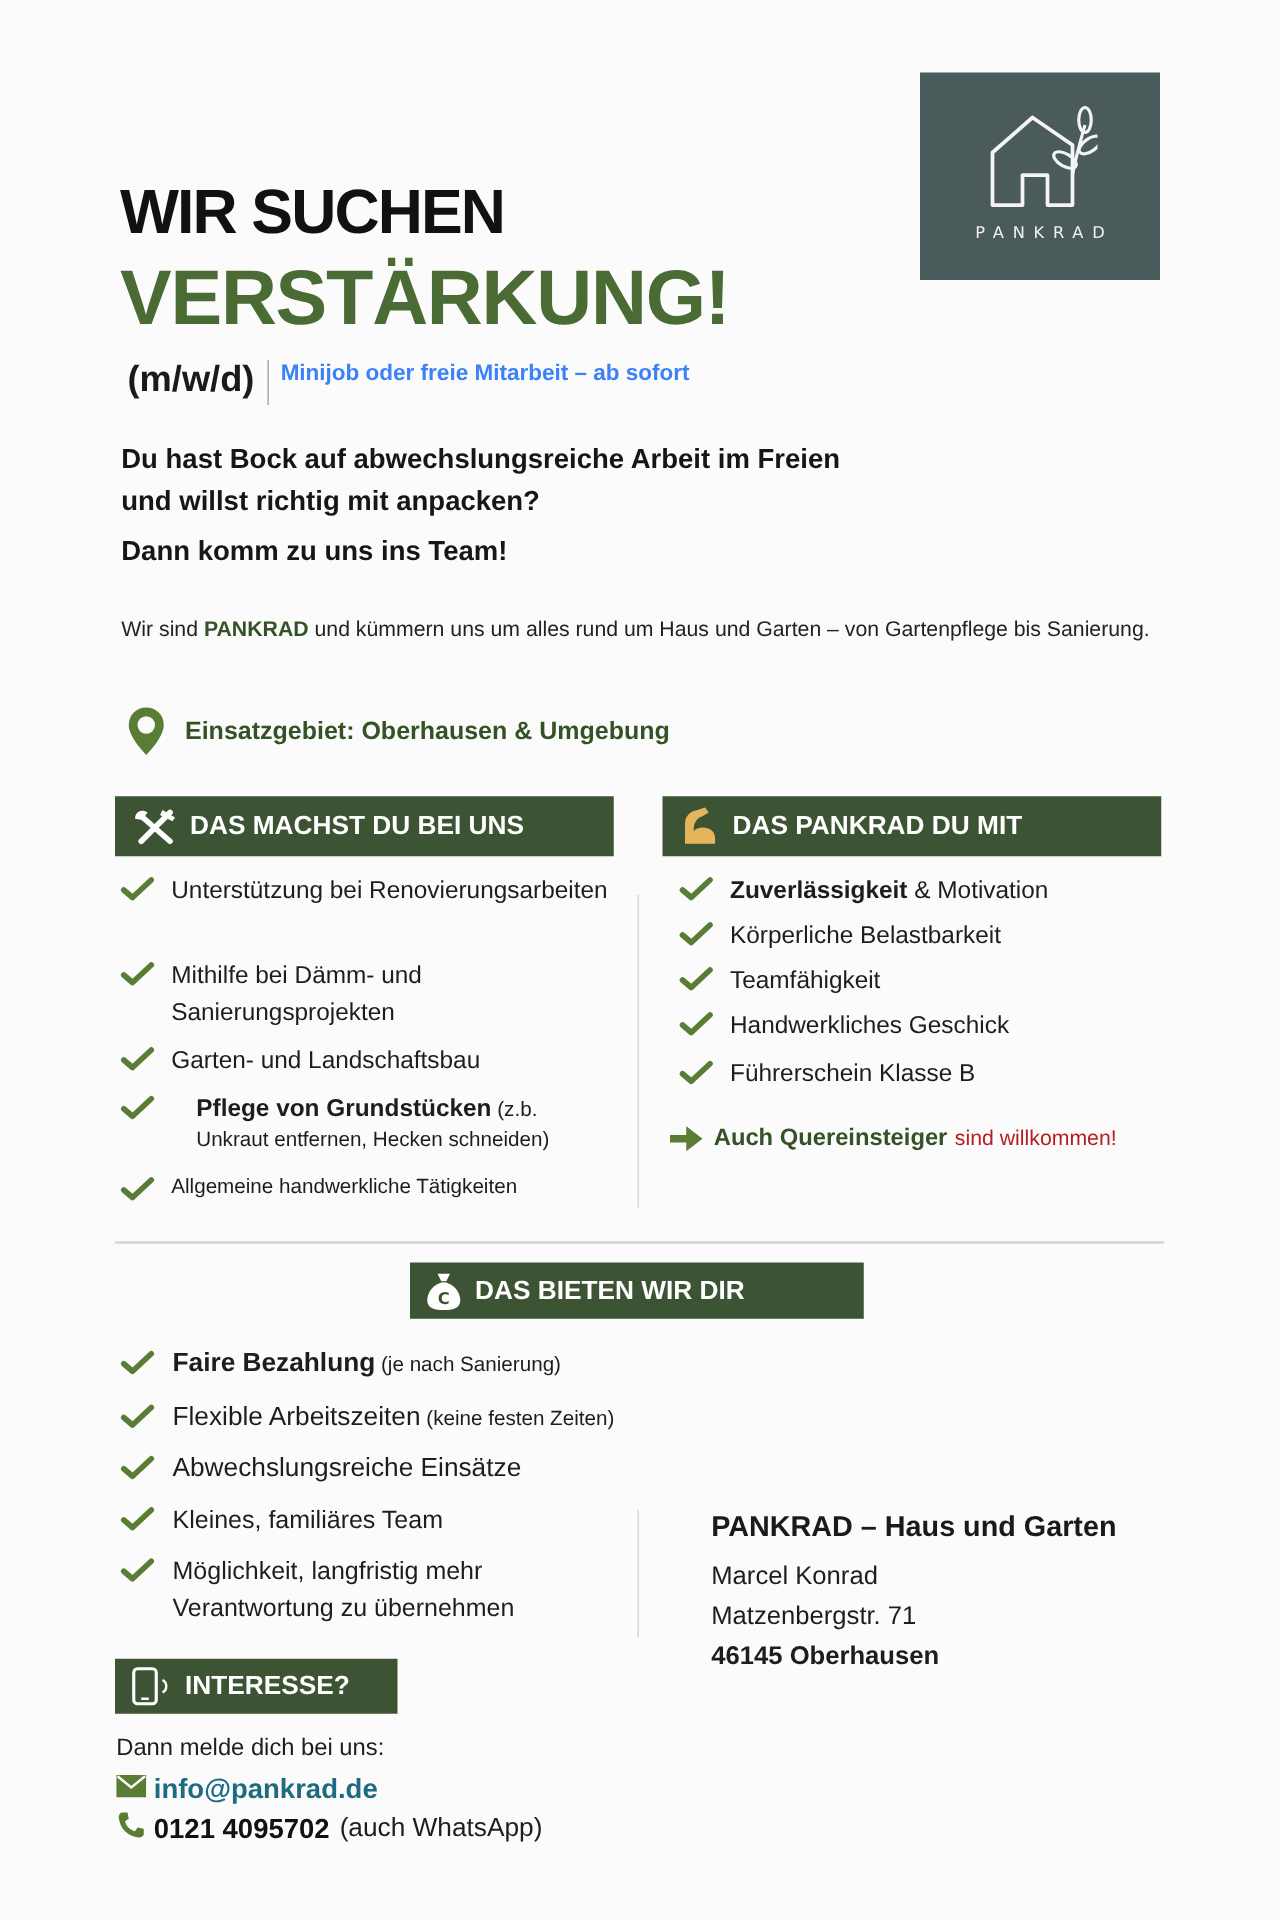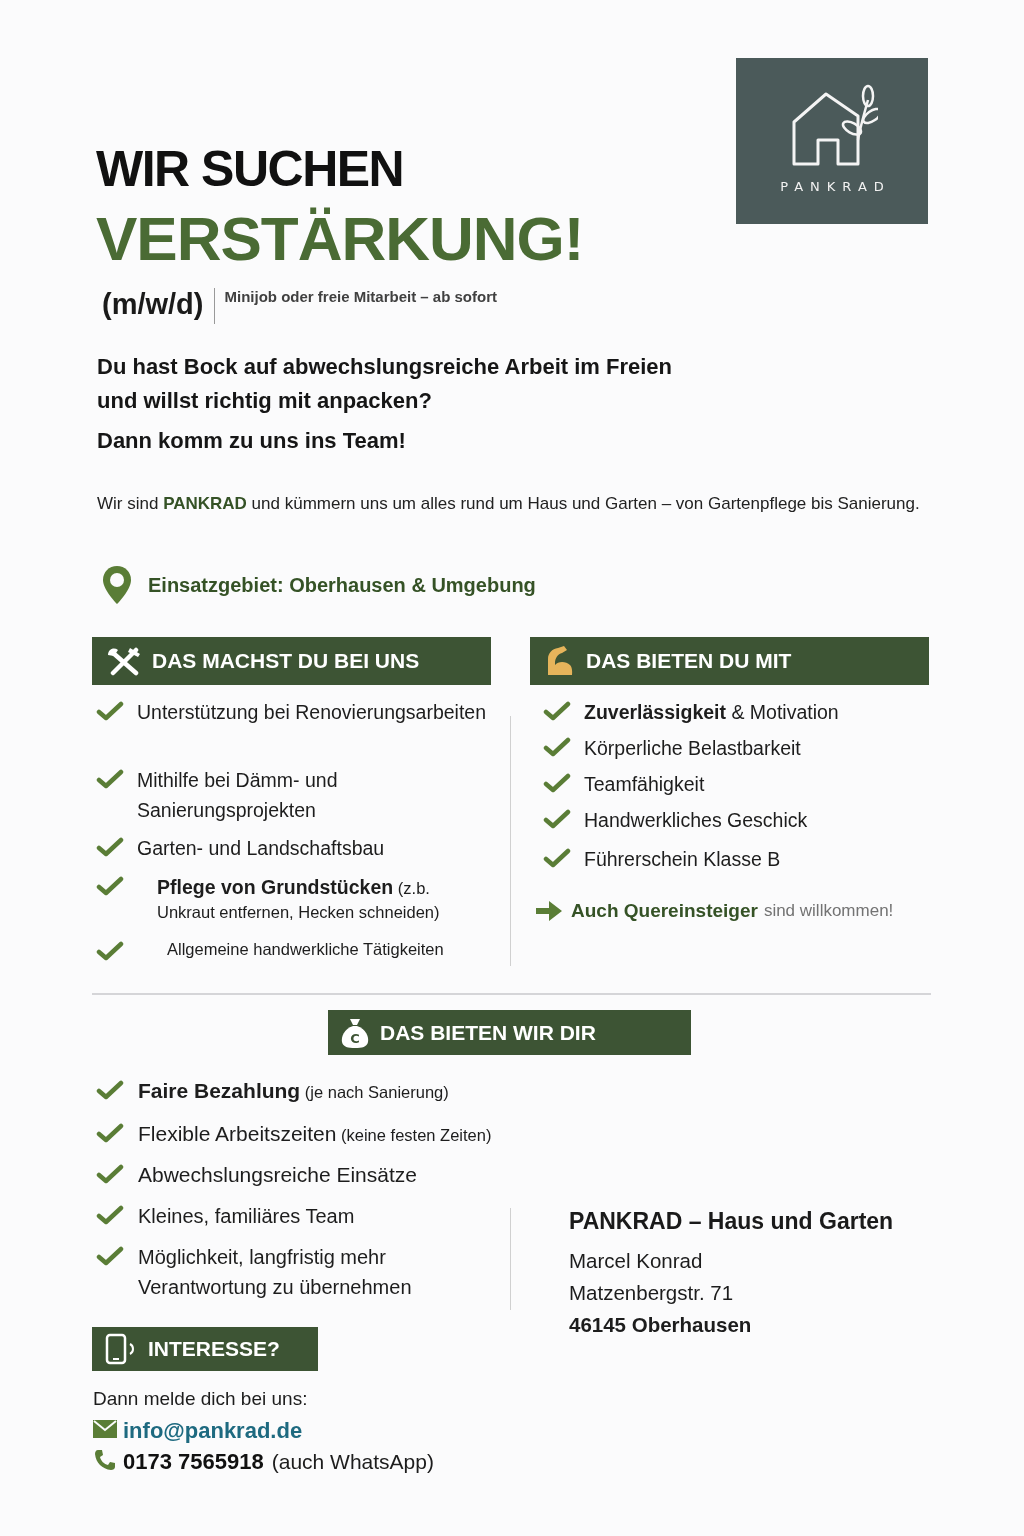--- a/index.html
+++ b/index.html
@@ -9,21 +9,21 @@
 
   .logo { left: 736px; top: 58px; width: 192px; height: 166px; background: #4b5a5a; }
   .logo svg { position: absolute; left: 50px; top: 26px; }
   .logo-text { position: absolute; left: 0; right: 0; top: 121px; text-align: center; color: #f2f2f2; font-size: 13px; letter-spacing: 7px; padding-left: 7px; font-family: "DejaVu Sans", sans-serif; }
 
   .h1a { left: 96px; top: 140px; font-size: 50px; font-weight: bold; color: #111; letter-spacing: -1.5px; font-family: "Liberation Sans", sans-serif; }
   .h1b { left: 96px; top: 203px; font-size: 62px; font-weight: bold; color: #4a6b34; letter-spacing: -1px; font-family: "Liberation Sans", sans-serif; }
   .subline { left: 102px; top: 288px; display: flex; align-items: flex-start; }
   .mwd { font-size: 29px; font-weight: bold; color: #1a1a1a; font-family: "Liberation Sans", sans-serif; }
   .vsep { width: 1px; height: 36px; background: #999; margin: 0 10px 0 10px; }
-  .jobtype { font-size: 15px; font-weight: bold; color: #404040; font-family: "Liberation Sans", sans-serif; }
+  .jobtype { font-size: 18px; font-weight: bold; color: #3b82f6; font-family: "Liberation Sans", sans-serif; }
 
   .intro { left: 97px; top: 350px; font-size: 22px; font-weight: bold; line-height: 34px; font-family: "Liberation Sans", sans-serif; color: #161616; }
   .cta { left: 97px; top: 428px; font-size: 22px; font-weight: bold; font-family: "Liberation Sans", sans-serif; color: #161616; }
   .about { left: 97px; top: 488px; font-size: 17px; line-height: 32px; font-family: "Liberation Sans", sans-serif; color: #222; width: 830px; }
   .about .brand { color: #355226; font-weight: bold; }
   .area { left: 102px; top: 565px; display: flex; align-items: center; }
   .area-text { margin-left: 16px; font-size: 20px; font-weight: bold; color: #355226; font-family: Liberation Sans, sans-serif; }
 
   .banner { background: #3d5434; color: #fff; display: flex; align-items: center; font-weight: bold; font-family: "Liberation Sans", sans-serif; font-size: 21px; }
   .banner .ico { margin: 0 10px 0 14px; display: flex; align-items: center; }
@@ -41,21 +41,21 @@
   .l1 { left: 96px; top: 697px; width: 410px; }
   .l2 { left: 543px; top: 697px; width: 420px; }
   .l3 { left: 96px; top: 1076px; width: 420px; }
 
   .colsep1 { left: 510px; top: 716px; width: 1px; height: 250px; background: #d0d0d0; }
   .colsep2 { left: 510px; top: 1208px; width: 1px; height: 102px; background: #d0d0d0; }
   .hsep { left: 92px; top: 993px; width: 839px; height: 2px; background: #d5d5d8; }
 
   .welcome { left: 535px; top: 900px; display: flex; align-items: center; font-family: "Liberation Sans", sans-serif; }
   .welcome .w1 { font-size: 19px; font-weight: bold; color: #355226; margin-left: 8px; }
-  .welcome .w2 { font-size: 17px; color: #737373; margin-left: 6px; }
+  .welcome .w2 { font-size: 17px; color: #b91c1c; margin-left: 6px; }
 
   .addr { left: 569px; top: 1208px; font-family: "Liberation Sans", sans-serif; }
   .addr .co { font-size: 23px; font-weight: bold; color: #1a1a1a; }
   .addr .ln { font-size: 20.5px; line-height: 32px; color: #1d1d1d; }
   .addr .lnb { font-size: 20.5px; line-height: 32px; font-weight: bold; color: #1d1d1d; }
 
   .contact { left: 93px; top: 1388px; font-family: "Liberation Sans", sans-serif; }
   .contact .hint { font-size: 19px; color: #1d1d1d; }
   .crow { display: flex; align-items: center; margin-top: 8px; }
   .crow .cico { width: 30px; }
@@ -112,21 +112,21 @@
   </span>
   <span>DAS MACHST DU BEI UNS</span>
 </div>
 
 <div class="abs banner b2">
   <span class="ico">
     <svg width="32" height="32" viewBox="0 0 32 32">
       <path d="M4 30 L4 14 C4 8 8 4 14 3 L20 1 L23 5 L18 8 C14 9 11 13 11 18 L11 20 C14 16 22 16 26 20 C29 23 28 30 28 30 Z" fill="#e6b45b"></path>
     </svg>
   </span>
-  <span>DAS BIETEN DU MIT</span>
+  <span>DAS PANKRAD DU MIT</span>
 </div>
 
 <div class="abs list l1" style="height:270px;">
   <div class="item" style="top:0;">
     <svg class="check" width="26" height="20" viewBox="0 0 26 20">
         <path d="M2 11 L9 17 L24 3" fill="none" stroke="#5a7d36" stroke-width="4.5" stroke-linecap="round" stroke-linejoin="round"></path>
       </svg>
     <span class="itxt" style="margin-left:13px;">Unterstützung bei Renovierungsarbeiten</span>
   </div>
   <div class="item" style="top:68px;">
@@ -143,21 +143,21 @@
   </div>
   <div class="item" style="top:175px;gap:20px;">
     <svg class="check" width="26" height="20" viewBox="0 0 26 20">
         <path d="M2 11 L9 17 L24 3" fill="none" stroke="#5a7d36" stroke-width="4.5" stroke-linecap="round" stroke-linejoin="round"></path>
       </svg>
     <span style="margin-left:13px;">
       <span class="itxt"><b>Pflege von Grundstücken</b><span class="small"> (z.b.</span></span><br>
       <span class="small">Unkraut entfernen, Hecken schneiden)</span>
     </span>
   </div>
-  <div class="item" style="top:240px;gap:30px;">
+  <div class="item" style="top:240px;">
     <svg class="check" width="26" height="20" viewBox="0 0 26 20">
         <path d="M2 11 L9 17 L24 3" fill="none" stroke="#5a7d36" stroke-width="4.5" stroke-linecap="round" stroke-linejoin="round"></path>
       </svg>
     <span class="itxt small" style="margin-left:13px; line-height:24px;">Allgemeine handwerkliche Tätigkeiten</span>
   </div>
 </div>
 
 <div class="abs colsep1"></div>
 
 <div class="abs list l2" style="height:200px;">
@@ -280,16 +280,16 @@
         </svg>
     </span>
     <span class="email">info@pankrad.de</span>
   </div>
   <div class="crow" style="margin-top:4px;">
     <span class="cico">
       <svg width="24" height="24" viewBox="0 0 24 24">
           <path d="M5 2 L9 2 L10 7 L7 9 C8 13 11 16 15 17 L17 14 L22 15 L22 19 C22 21 20 22 18 22 C9 21 3 15 2 6 C2 4 3 2 5 2 Z" fill="#5a7d36"></path>
         </svg>
     </span>
-    <span class="phone">0173 7565918</span>
+    <span class="phone">0121 4095702</span>
     <span class="phone-note">(auch WhatsApp)</span>
   </div>
 </div>
 
 </body></html>

